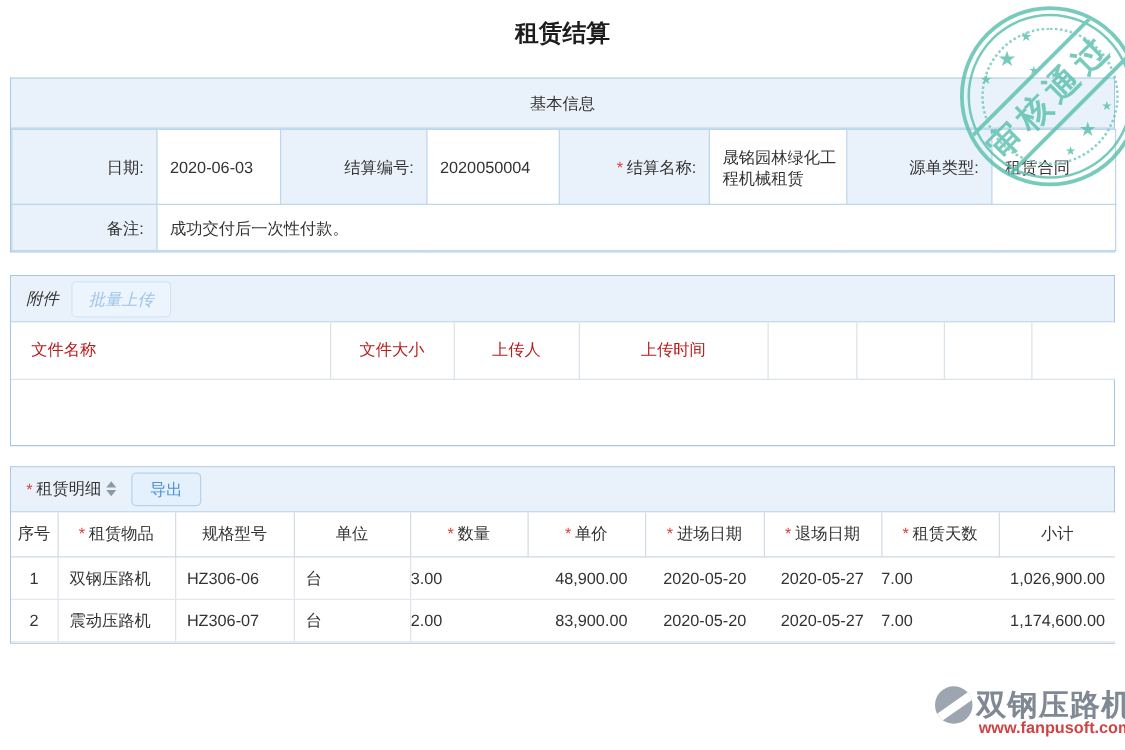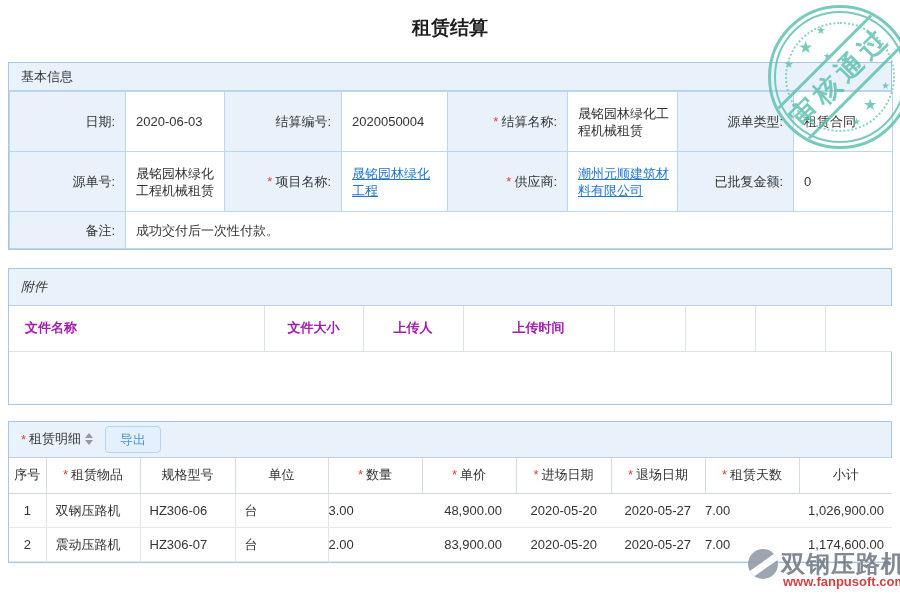--- a/index.html
+++ b/index.html
@@ -14,38 +14,38 @@
   .page-title { margin-top:14px; text-align:center; font-size:19px; font-weight:bold; color:#1d1d1d; line-height:28px; }
 
   
   .section { margin:0 8px; border:1px solid #a9c7e2; background:#fff; }
   .sec-head { background:#e9f2fb; border-bottom:1px solid #b9d3ec; font-size:13px; color:#333;
               display:flex; align-items:center; padding:0 12px; }
   .req { color:#e23c3c; margin-right:3px; font-size:13px; }
 
   
   .sec-basic { margin-top:20px; }
-  .sec-basic .sec-head { height:28px; }
+  .sec-basic .sec-head { height:40px;justify-content:center; }
   .info-table { width:100%; border-collapse:collapse; table-layout:fixed; font-size:13px; }
   .info-table td { border:1px solid #bcd6ee; vertical-align:middle; line-height:17px; }
   .info-table td.lbl { background:#e9f2fb; text-align:right; padding:4px 10px 4px 4px; color:#333; }
   .info-table td.val { background:#fff; text-align:left; padding:4px 6px 4px 10px; color:#333; word-break:break-all; }
   .r1 td, .r2 td { height:60px; }
   .r3 td { height:40px; }
   .r4 td { height:37px; }
   a.cell-link { color:#2176d2; text-decoration:underline; cursor:pointer; }
 
   
   .sec-attach { margin-top:18px; }
   .sec-attach .sec-head { height:37px;font-style:italic; }
   .btn { display:inline-block; font-size:13px; border-radius:4px; cursor:pointer; line-height:15px; }
   .btn-upload { margin-left:10px; padding:6px 13px; color:#9cc3e8; background:#ecf5fd; border:1px solid #d2e5f6; }
   .btn-export { margin-left:12px; padding:5px 14px; color:#4a90d9; background:#e4f0fc; border:1px solid #b3d3f0; }
   .attach-table { width:100%; border-collapse:collapse; table-layout:fixed; font-size:13px; }
-  .attach-table th { height:45px; font-weight:bold; color:#a21caf; background:#fff;
+  .attach-table th { height:45px; font-weight:normal; color:#b91c1c; background:#fff;
                      border-bottom:1px solid #d9e2ea; border-right:1px solid #d9e2ea; text-align:center; }
   .attach-table th:last-child { border-right:none; }
   .attach-table th.first { text-align:left; padding-left:16px; }
   .attach-empty { height:52px; background:#fff; }
 
   
   .sec-detail { margin-top:16px; }
   .sec-detail .sec-head { height:36px; }
   .spinner { display:inline-flex; flex-direction:column; margin-left:4px; cursor:pointer; }
   .spinner i { width:0; height:0; border-left:4px solid transparent; border-right:4px solid transparent; }
@@ -118,41 +118,32 @@
           <tr class="r1">
         <td class="lbl"><span>日期:</span></td>
         <td class="val">2020-06-03</td>
         <td class="lbl"><span>结算编号:</span></td>
         <td class="val">2020050004</td>
         <td class="lbl"><span class="req">*</span><span>结算名称:</span></td>
         <td class="val">晟铭园林绿化工程机械租赁</td>
         <td class="lbl"><span>源单类型:</span></td>
         <td class="val">租赁合同</td>
       </tr>
-      <tr class="r2">
-        <td class="lbl"><span>源单号:</span></td>
-        <td class="val">晟铭园林绿化工程机械租赁</td>
-        <td class="lbl"><span class="req">*</span><span>项目名称:</span></td>
-        <td class="val"><a class="cell-link">晟铭园林绿化工程</a></td>
-        <td class="lbl"><span class="req">*</span><span>供应商:</span></td>
-        <td class="val"><a class="cell-link">潮州元顺建筑材料有限公司</a></td>
-        <td class="lbl"><span>已批复金额:</span></td>
-        <td class="val">0</td>
-      </tr>
       <tr class="r4">
         <td class="lbl"><span>备注:</span></td>
         <td class="val" colspan="7">成功交付后一次性付款。</td>
       </tr>
     </tbody>
       </table>
   </div>
 
   <div class="section sec-attach">
     <div class="sec-head">
       <span>附件</span>
+      <span class="btn btn-upload">批量上传</span>
     </div>
     <table class="attach-table">
       <colgroup>
         <col style="width:255px">
           <col style="width:99px">
           <col style="width:100px">
           <col style="width:151px">
         <col style="width:71px">
           <col style="width:70px">
           <col style="width:70px">

